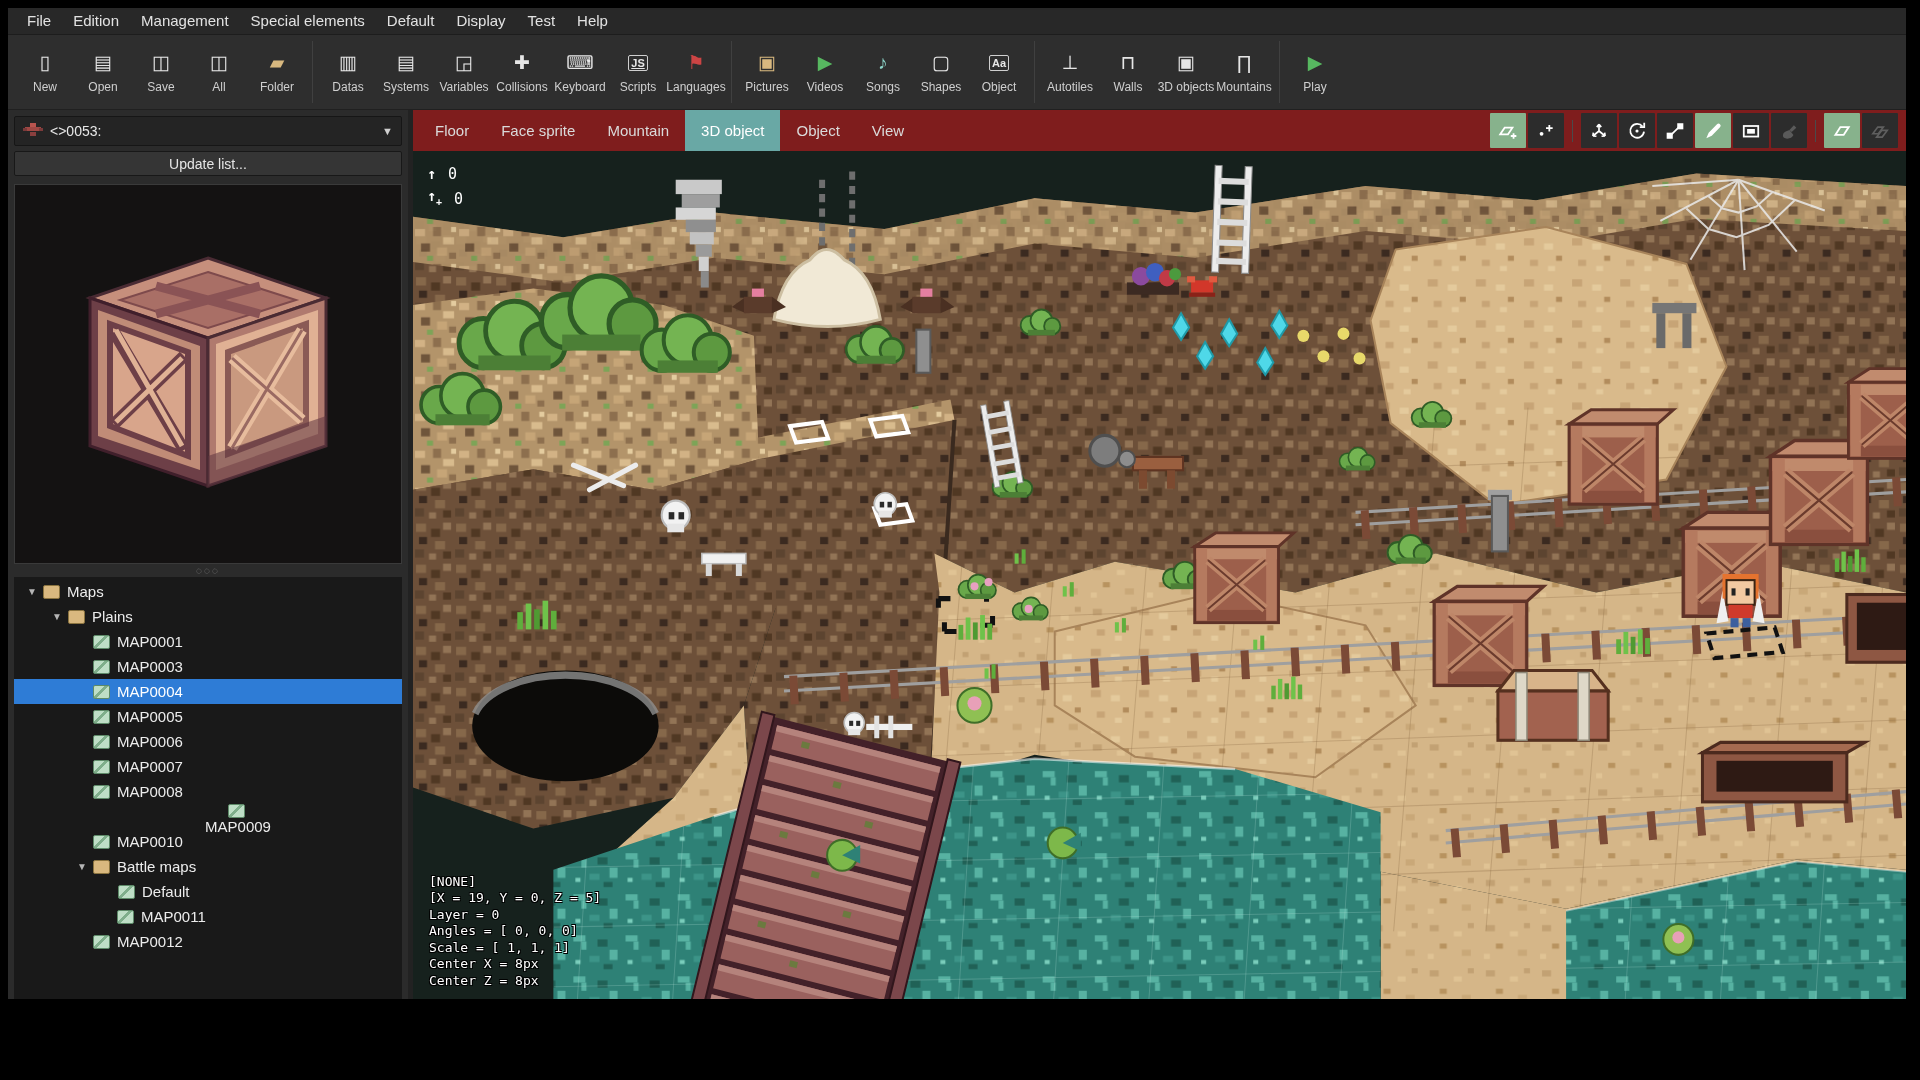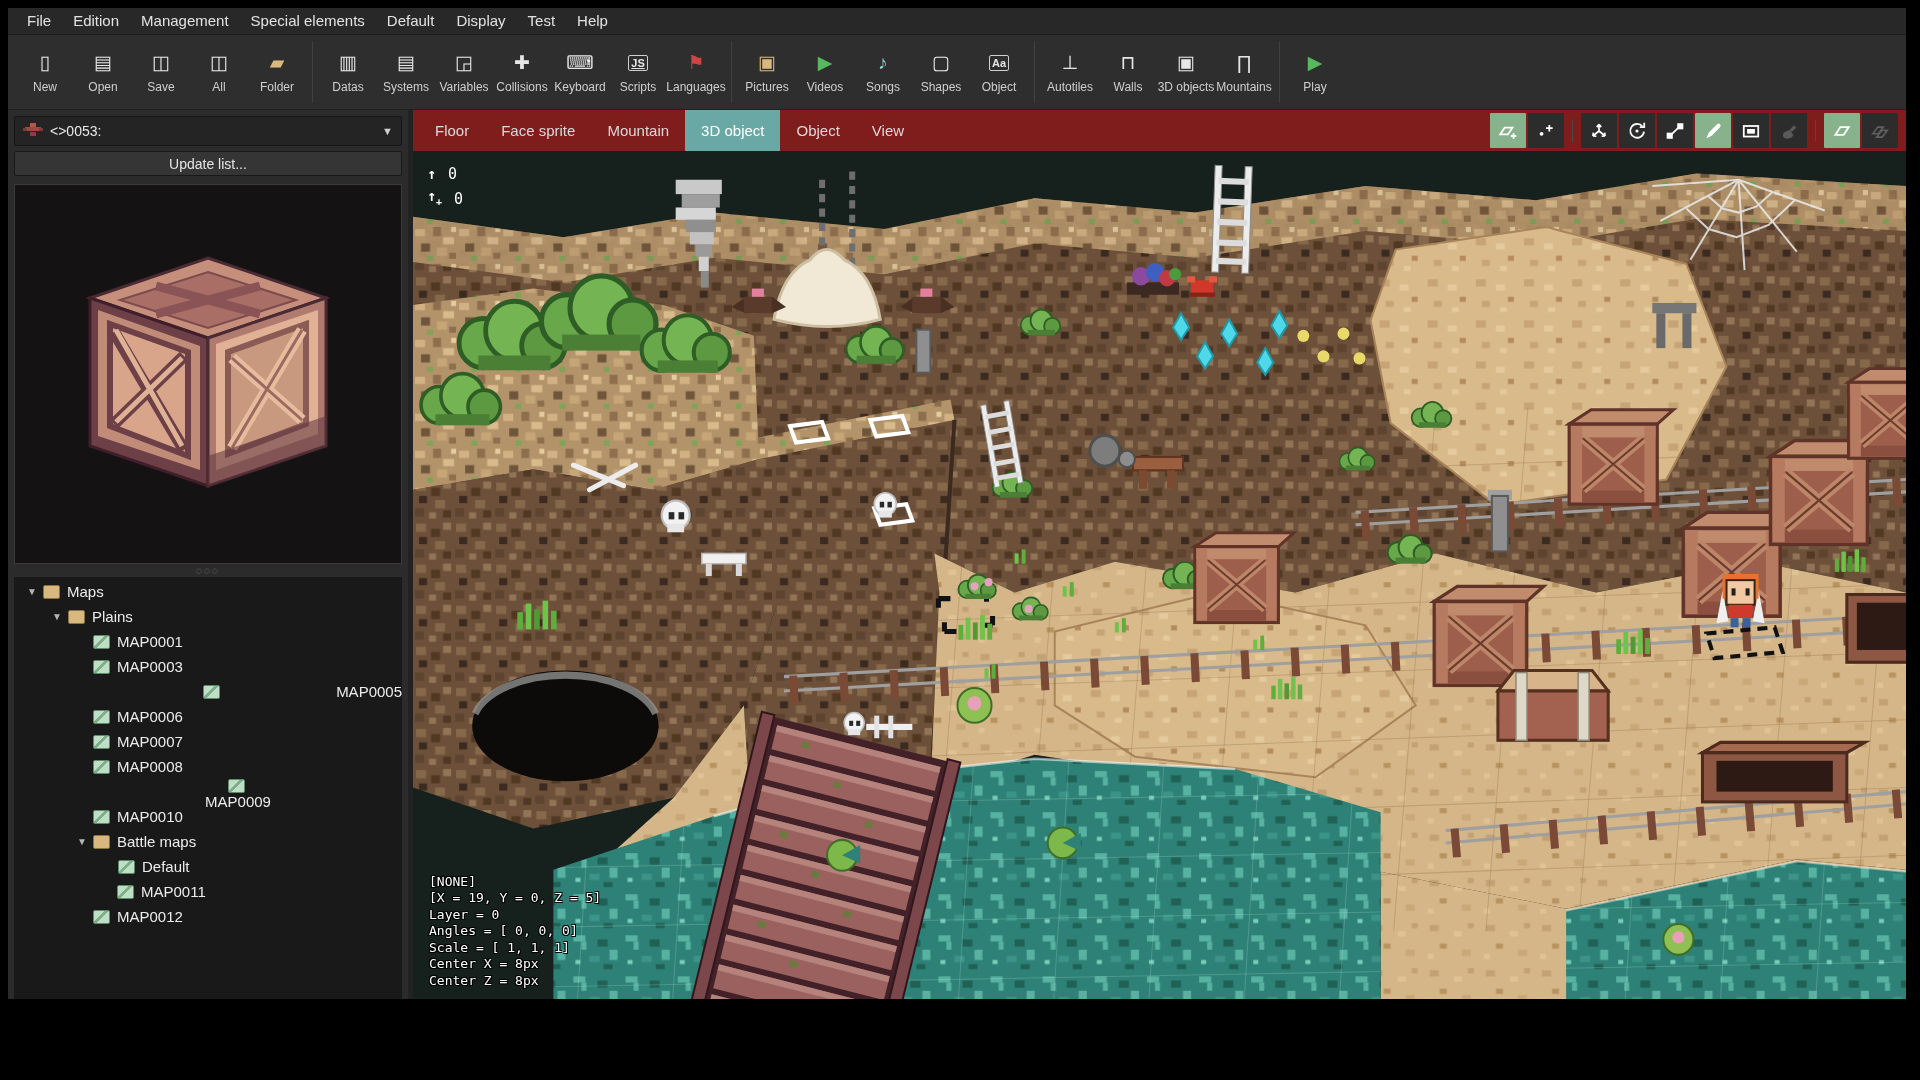--- a/index.html
+++ b/index.html
@@ -257,21 +257,26 @@
           <div class="tree-row" style="padding-left: 60px;">
             <span class="tree-caret"></span>
             <span class="tree-ico ico-map"></span>
             <span>MAP0001</span>
           </div>
           <div class="tree-row" style="padding-left: 60px;">
             <span class="tree-caret"></span>
             <span class="tree-ico ico-map"></span>
             <span>MAP0003</span>
           </div>
-          <div class="tree-row" style="padding-left: 60px; justify-content: space-between;">
+          <div class="tree-row selected" style="padding-left: 60px; background: rgb(46, 124, 214);">
+            <span class="tree-caret"></span>
+            <span class="tree-ico ico-map"></span>
+            <span>MAP0004</span>
+          </div>
+          <div class="tree-row" style="padding-left: 60px;">
             <span class="tree-caret"></span>
             <span class="tree-ico ico-map"></span>
             <span>MAP0005</span>
           </div>
           <div class="tree-row" style="padding-left: 60px;">
             <span class="tree-caret"></span>
             <span class="tree-ico ico-map"></span>
             <span>MAP0006</span>
           </div>
           <div class="tree-row" style="padding-left: 60px;">

